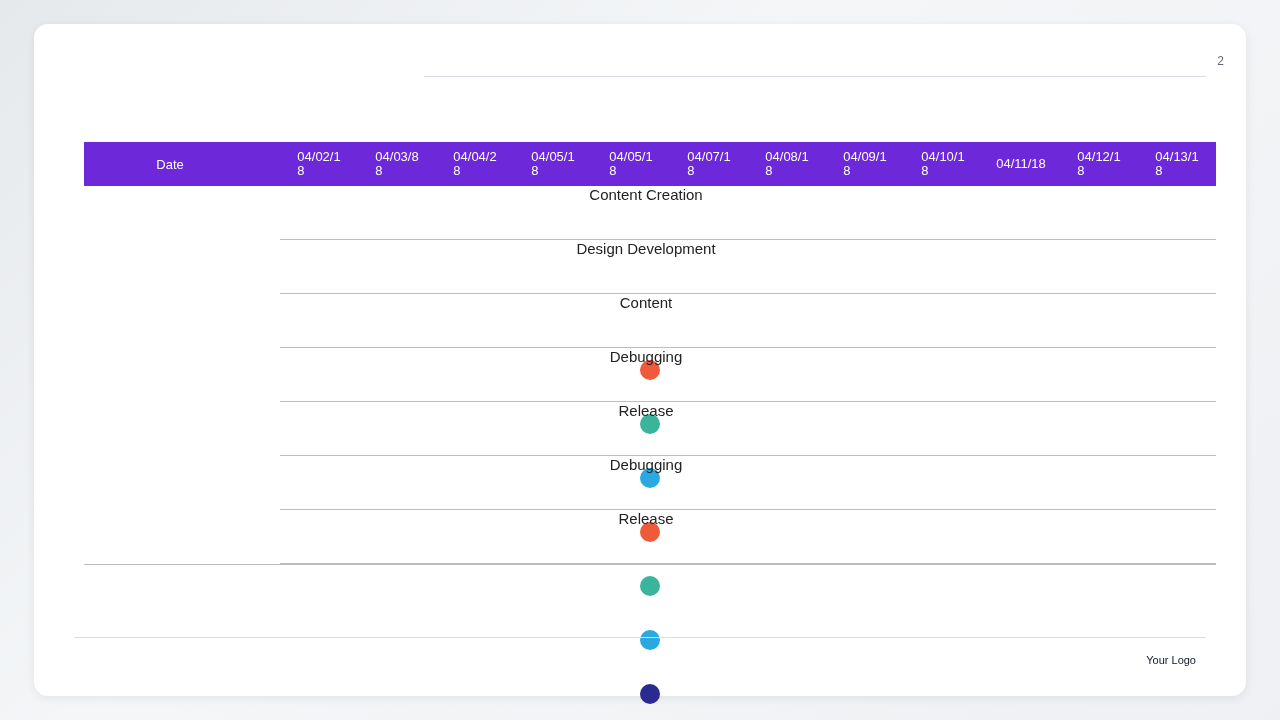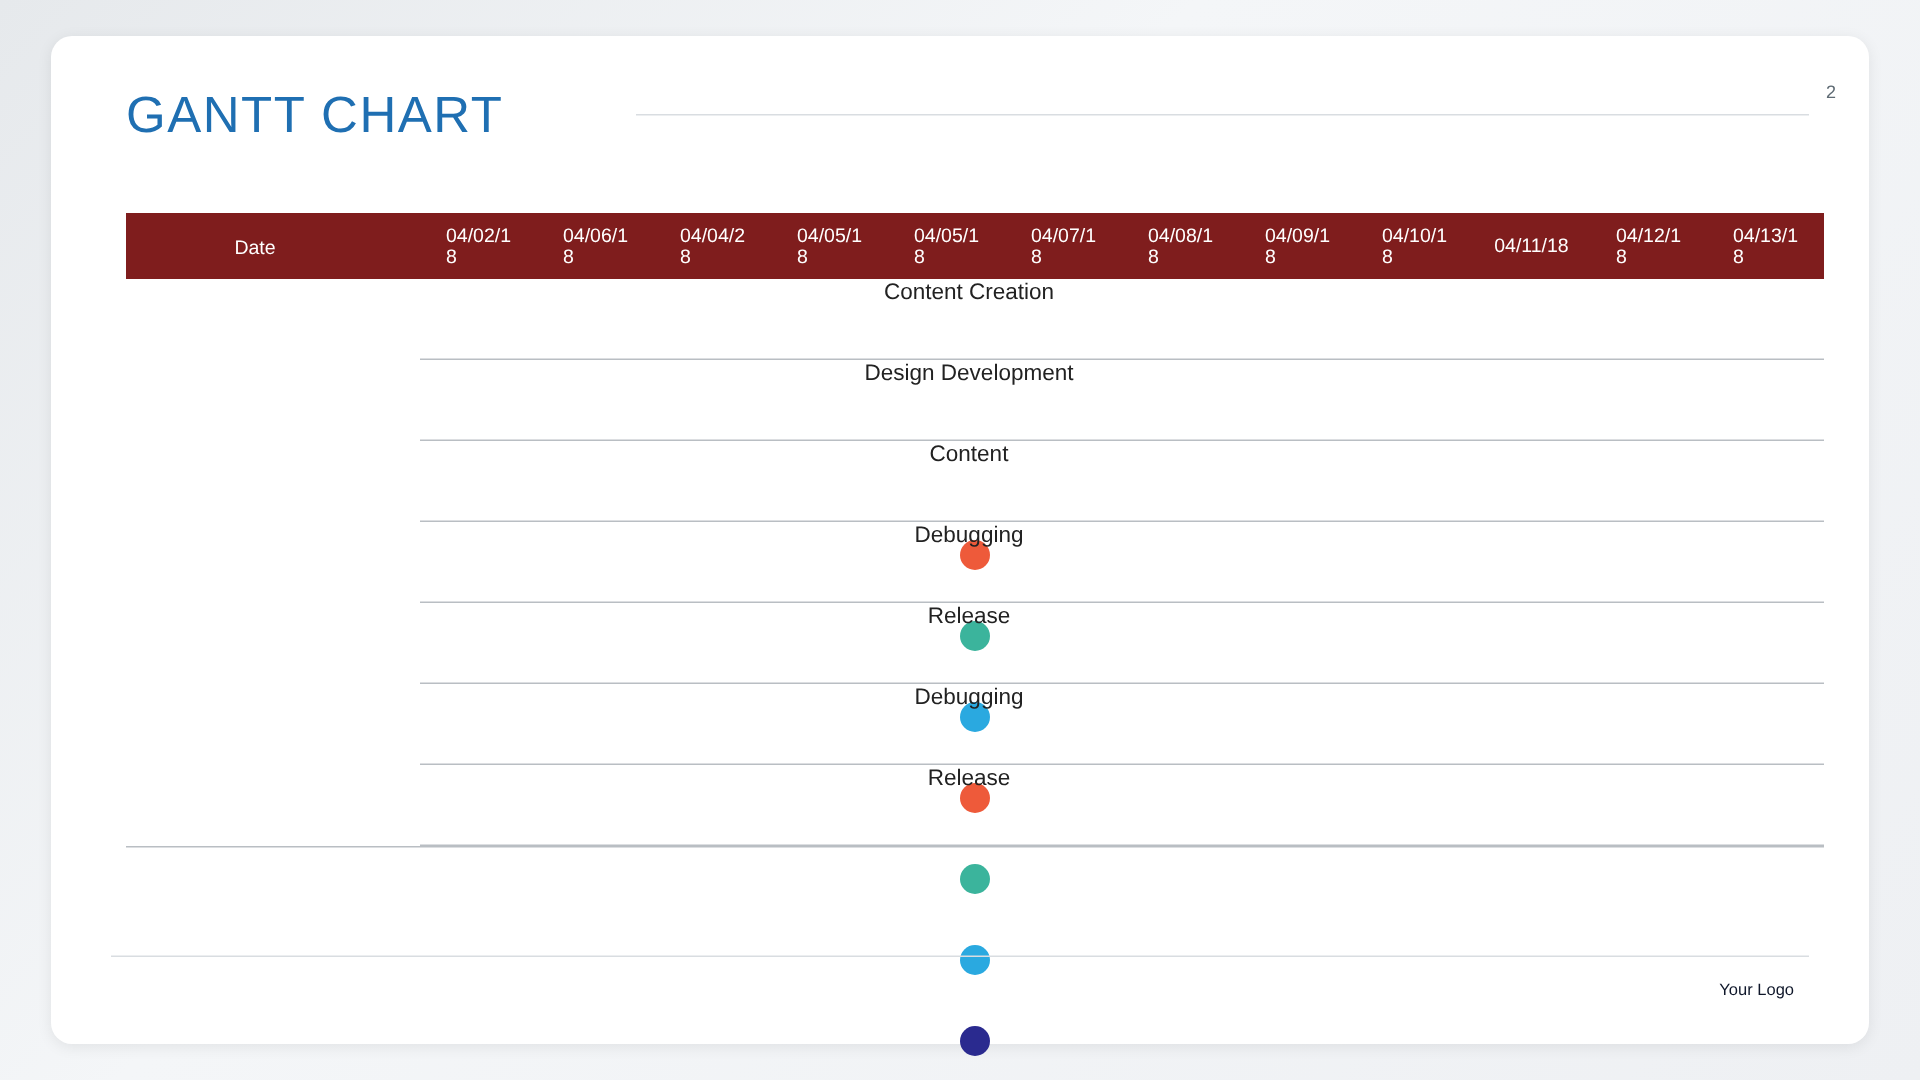--- a/index.html
+++ b/index.html
@@ -6,21 +6,21 @@
     background:linear-gradient(135deg,#e6e9ec 0%,#f4f6f8 40%,#eef0f3 100%);}
   .card{position:absolute;left:34px;top:24px;width:1212px;height:672px;background:#fff;
     border-radius:14px;box-shadow:0 2px 10px rgba(0,0,0,.08);}
   .title{position:absolute;left:50px;top:34px;font-size:34px;letter-spacing:1px;color:#1f6fb2;font-weight:400;}
   .title-rule{position:absolute;left:390px;right:40px;top:52px;height:1px;background:#d9dde1;}
   .pagenum{position:absolute;right:22px;top:30px;font-size:12px;color:#5e6a73;}
   .footer-rule{position:absolute;left:40px;right:40px;bottom:58px;height:1px;background:#d9dde1;}
   .logo{position:absolute;right:50px;bottom:30px;font-size:11px;color:#0f172a;}
 
   .chart{position:absolute;left:50px;top:118px;width:1132px;}
-  .hdr{display:flex;height:44px;background:#7f1d1d;color:#fff;font-size:13px;}
+  .hdr{display:flex;height:44px;background:#6d28d9;color:#fff;font-size:13px;}
   .hdr .lab{flex:0 0 172px;display:flex;align-items:center;justify-content:center;}
   .hdr .cols{flex:1;display:flex;}
   .hdr .col{flex:1;display:flex;align-items:center;justify-content:center;text-align:left;
     line-height:14px;white-space:pre-line;padding:0 2px;}
 
   .row{display:flex;height:54px;align-items:center;position:relative;flex-direction:column;}
   .row .lab{flex:0 0 172px;font-size:15px;color:#222;text-align:right;padding-right:8px;}
   .row .dot{flex:0 0 24px;display:flex;align-items:center;justify-content:center;}
   .row .dot span{width:20px;height:20px;border-radius:50%;display:block;}
   .row .track{flex:1;position:relative;height:100%;}
@@ -29,32 +29,31 @@
   .row .track .grid div:first-child{border-left:none;}
   .row-sep{position:absolute;left:196px;right:0;bottom:0;height:1px;background:#b9bec3;}
   .bar-bg{position:absolute;top:50%;transform:translateY(-50%);height:20px;border-radius:10px;background:#cfd3d6;}
   .bar-fg{position:absolute;top:50%;transform:translateY(-50%);height:20px;border-radius:10px;}
   .chart-bottom{height:1px;background:#b9bec3;margin-left:0;}
 </style>
 </head>
 <body>
 
 <div class="card">
-  <div class="title">GANTT CHART</div>
   <div class="title-rule"></div>
   <div class="pagenum">2</div>
 
   <div class="chart" id="chart">
       <div class="hdr">
   <div class="lab">Date</div>
   <div style="flex:0 0 24px"></div>
   <div class="cols">
           <div class="col">04/02/1
 8</div>
-          <div class="col">04/06/1
+          <div class="col">04/03/8
 8</div>
           <div class="col">04/04/2
 8</div>
           <div class="col">04/05/1
 8</div>
           <div class="col">04/05/1
 8</div>
           <div class="col">04/07/1
 8</div>
           <div class="col">04/08/1

